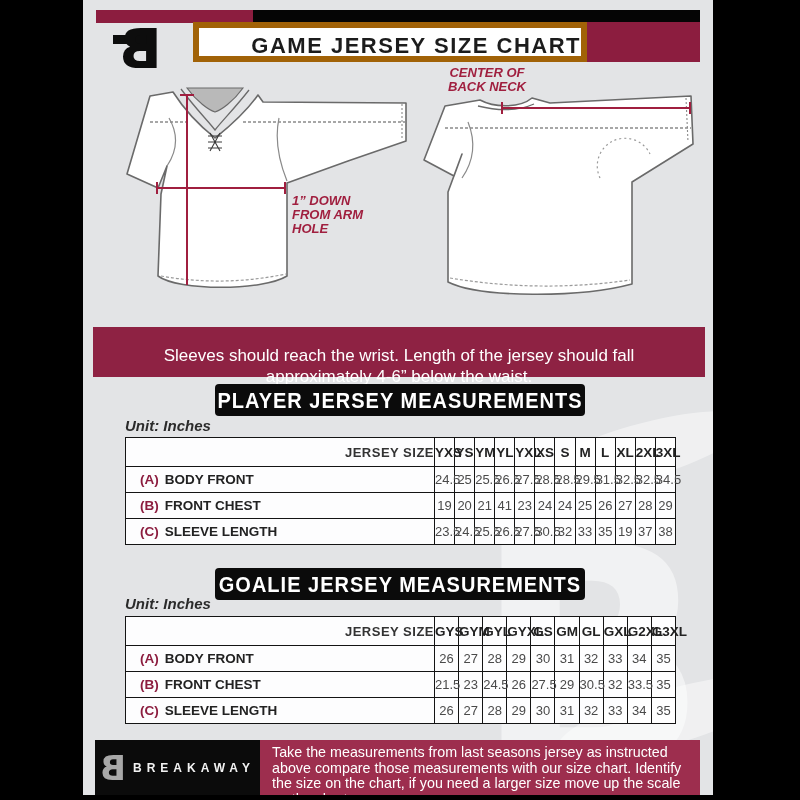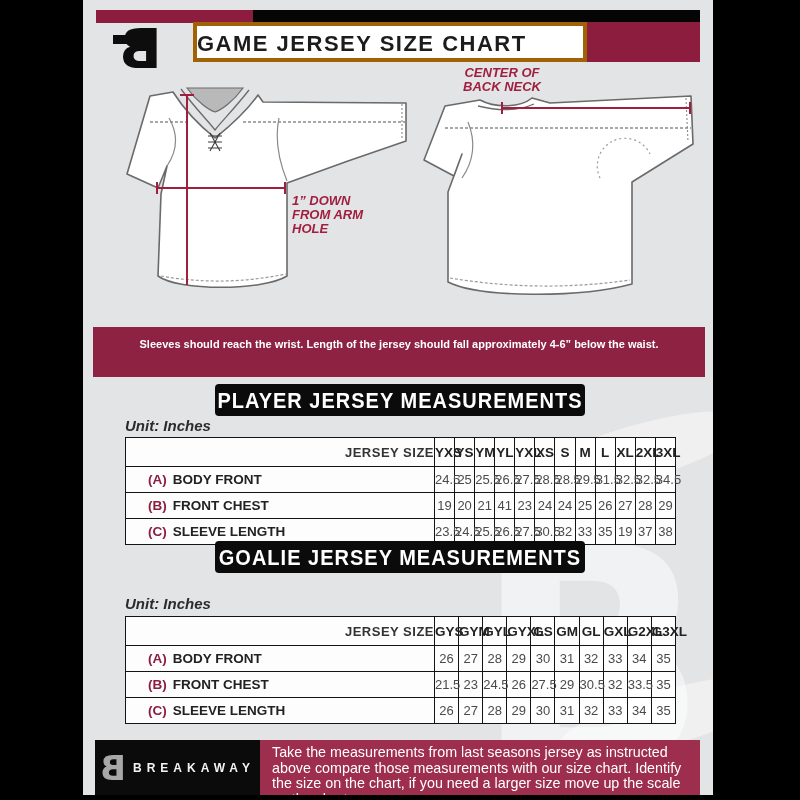--- a/index.html
+++ b/index.html
@@ -3,58 +3,58 @@
 <meta charset="utf-8">
 <style>
   html,body{margin:0;padding:0;width:800px;height:800px;background:#000;overflow:hidden;
             font-family:"Liberation Sans",sans-serif;}
   .page{position:absolute;left:83px;top:0;width:630px;height:795px;background:#e3e4e6;overflow:hidden;}
   .abs{position:absolute;}
 
   
   .bar-maroon{left:13px;top:10px;width:157px;height:13px;background:var(--maroon_dark);}
   .bar-black{left:170px;top:10px;width:447px;height:13px;background:#050505;}
-  .title-box{left:110px;top:22px;width:394px;height:40px;background:#fff;border:4px solid #a16207;
-             box-sizing:border-box;text-align:left;}
+  .title-box{left:110px;top:22px;width:394px;height:40px;background:#fff;border:6px solid #a16207;
+             box-sizing:border-box;text-align:right;}
   .title-box span{display:inline-block;line-height:36px;font-size:22px;font-weight:bold;
                   letter-spacing:1.5px;color:#1c1c1c;white-space:nowrap;}
   .title-maroon{left:504px;top:22px;width:113px;height:40px;background:var(--maroon_dark);}
 
   
   .logo{left:28px;top:22px;width:66px;height:64px;}
   .logo .flag{position:absolute;left:2px;top:13px;width:34px;height:9px;background:#0d0d0d;}
   .logo .bee{position:absolute;left:8px;top:-6px;font-family:"DejaVu Sans",sans-serif;
              font-weight:bold;font-size:56px;color:#0d0d0d;transform:scaleX(-1);}
 
   
   svg{position:absolute;}
   .note{position:absolute;color:var(--line_red);font-style:italic;font-weight:600;
         font-size:13px;line-height:14px;}
   .key{position:absolute;color:var(--line_red);font-weight:800;font-size:14px;font-style:normal;}
 
   
   .banner{left:10px;top:327px;width:612px;height:50px;background:var(--maroon);color:#fff;
           text-align:center;z-index:2;}
-  .banner div{display:inline-block;max-width:540px;font-size:11px;line-height:21px;padding-top:7px;font-weight:bold;}
+  .banner div{display:inline-block;max-width:540px;font-size:17px;line-height:21px;padding-top:18px;}
 
   
   .pill{left:132px;width:370px;height:32px;background:#0b0b0b;border-radius:4px;color:#fff;
         text-align:center;z-index:2;}
   .pill span{line-height:32px;font-size:20px;font-weight:bold;letter-spacing:1px;white-space:nowrap;
              display:inline-block;transform:scaleY(1.08);}
   .unit{left:42px;width:551px;text-align:left;font-size:15px;font-weight:bold;font-style:italic;
         color:#2b2b2b;z-index:2;}
 
   
   table{position:absolute;left:42px;width:551px;border-collapse:collapse;table-layout:fixed;z-index:2;}
   td{border:1.6px solid #141414;background:rgba(255,255,255,0.93);text-align:center;
      color:#4a4a4a;font-size:13px;height:24px;padding:0;}
   td.size-col-header{width:308px;font-size:13px;font-weight:bold;color:#333;letter-spacing:.5px;text-align:right;}
   td.size-h{font-weight:bold;color:#222;font-size:13.5px;}
-  td.row-label{text-align:left;padding-left:22px;font-size:13.5px;color:#222;font-weight:600;}
+  td.row-label{text-align:left;padding-left:14px;font-size:13.5px;color:#222;font-weight:600;}
   td.row-label b{color:var(--maroon_dark);font-weight:800;margin-right:6px;}
   tr{height:26px;}
   tr.hdr{height:29px;}
 
   
   .foot-black{left:12px;top:740px;width:165px;height:55px;background:#0b0b0b;z-index:2;
               display:flex;align-items:center;justify-content:center;gap:7px;}
   .foot-black .bee{font-family:"DejaVu Sans",sans-serif;font-weight:bold;font-size:34px;
                    color:#a8a8a8;transform:scaleX(-1);line-height:34px;}
   .foot-black .brand{color:#f2f2f2;font-size:12px;font-weight:bold;letter-spacing:5px;}
@@ -113,21 +113,21 @@
     <path d="M48,40 Q60,70 42,96" stroke="#8a8a8a" stroke-width="1.2" fill="none"></path>
     <path d="M180,96 A27,27 0 0 1 230,72" stroke="#9a9a9a" stroke-width="1.2" stroke-dasharray="2,3" fill="none"></path>
     <path d="M30,196 Q120,211 210,198" stroke="#9a9a9a" stroke-width="1.2" stroke-dasharray="3,2" fill="none"></path>
     <path d="M82,26 L270,26 M82,20 L82,32 M270,20 L270,32" stroke="#a01f3f" stroke-width="2" fill="none"></path>
   </svg>
 
   <div class="key" style="left:109px;top:208px;">(A)</div>
   <div class="note" style="left:112px;top:226px;width:106px;">TOP POINT OF SHOULDER</div>
   <div class="key" style="left:178px;top:190px;">(B)</div>
   <div class="note" style="left:209px;top:194px;width:72px;">1” DOWN FROM ARM HOLE</div>
-  <div class="note" style="left:363px;top:66px;width:112px;text-align:center;">CENTER OF BACK NECK</div>
+  <div class="note" style="left:348px;top:66px;width:112px;text-align:center;">CENTER OF BACK NECK</div>
   <div class="key" style="left:504px;top:110px;">(C)</div>
 
   <div class="abs banner">
     <div>Sleeves should reach the wrist. Length of the jersey should fall approximately 4-6” below the waist.</div>
   </div>
 
   <div class="abs pill" style="top:384px;">
     <span>PLAYER JERSEY MEASUREMENTS</span>
   </div>
   <div class="abs unit" style="top:417px;">Unit: Inches</div>
@@ -189,21 +189,21 @@
           <td>32</td>
           <td>33</td>
           <td>35</td>
           <td>19</td>
           <td>37</td>
           <td>38</td>
         </tr>
       </tbody>
   </table>
 
-  <div class="abs pill" style="top:541px;">
+  <div class="abs pill" style="top:568px;">
     <span>GOALIE JERSEY MEASUREMENTS</span>
   </div>
   <div class="abs unit" style="top:595px;">Unit: Inches</div>
   <table style="top:616px;">
     <tbody id="goalie-body">
         <tr class="hdr">
           <td class="size-col-header">JERSEY SIZE</td>
           <td class="size-h">GYS</td>
           <td class="size-h">GYM</td>
           <td class="size-h">GYL</td>

